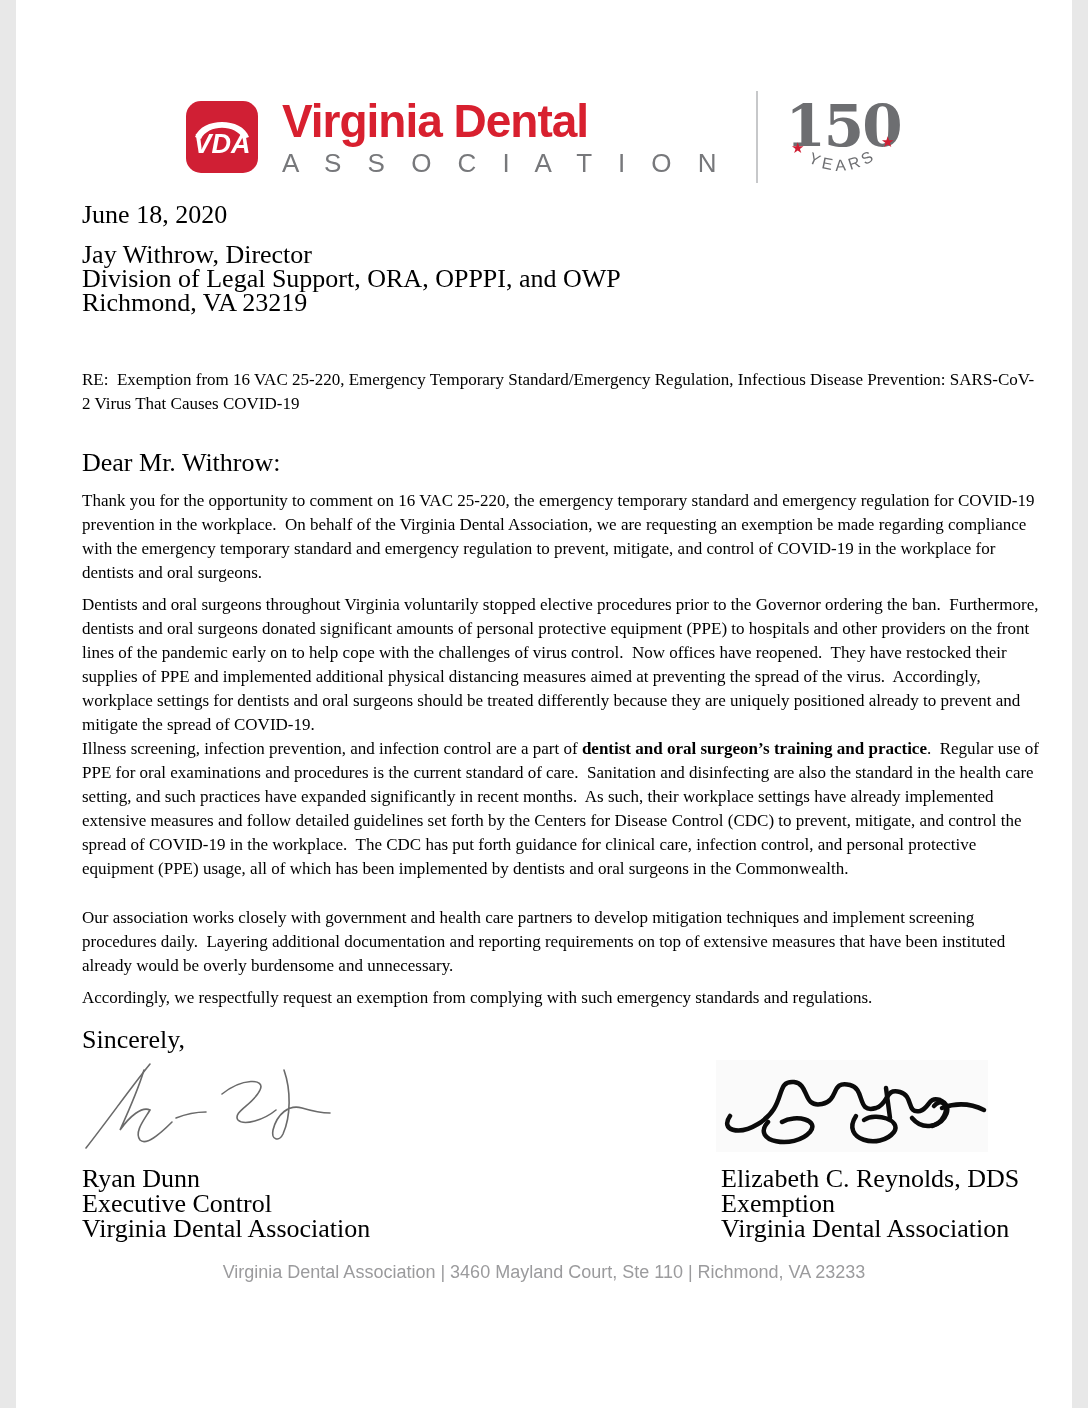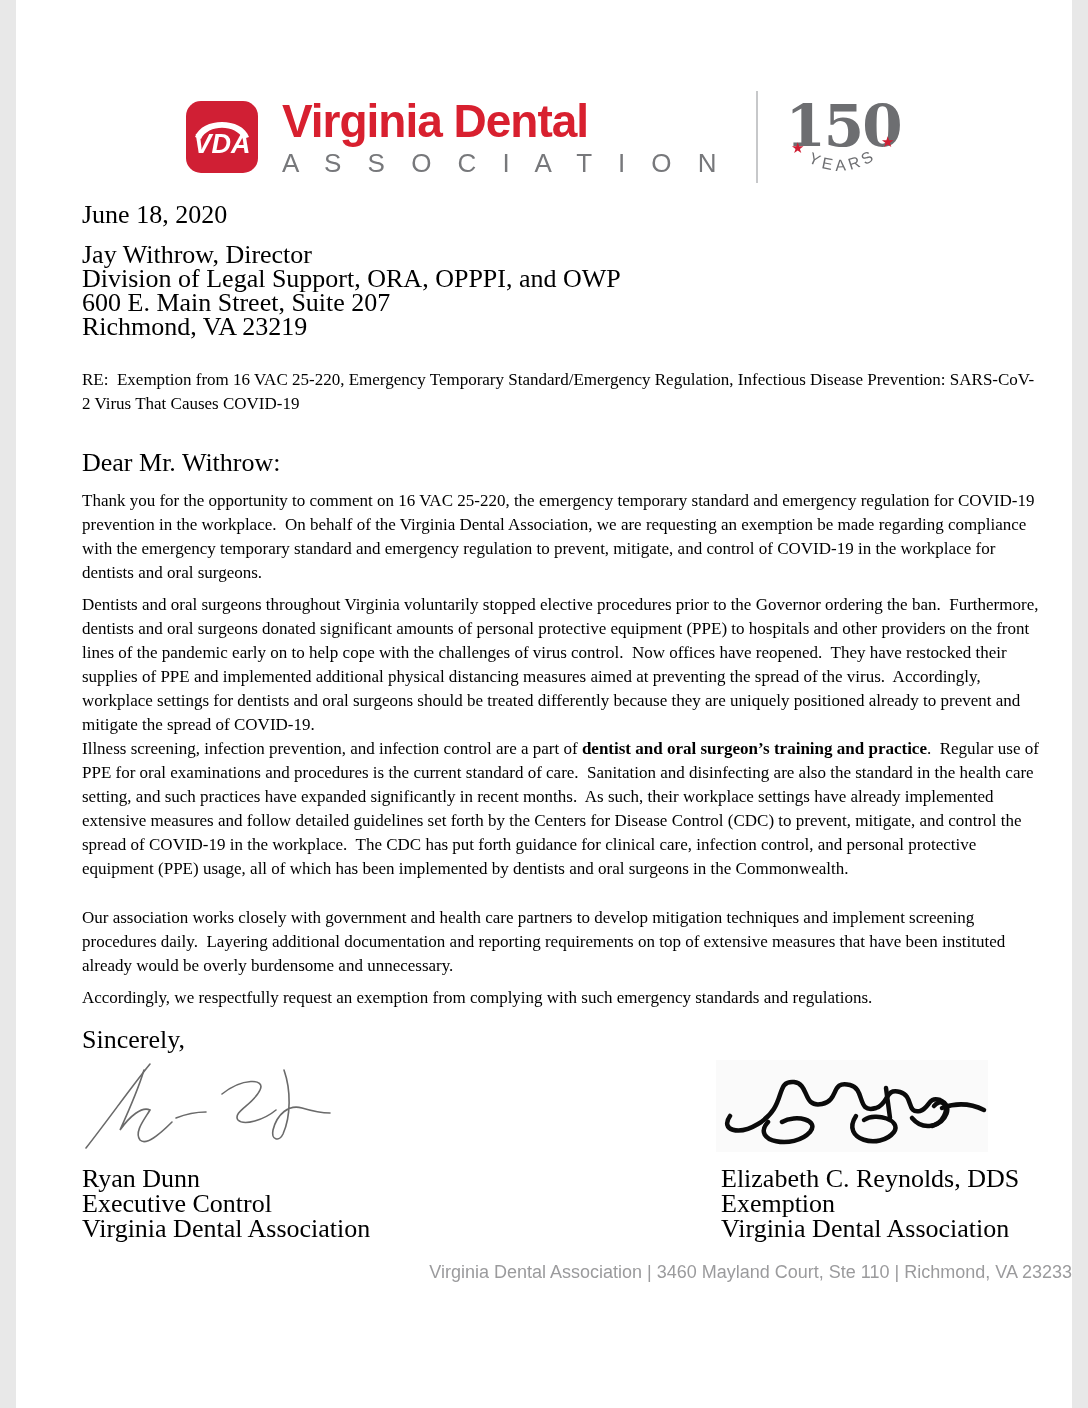--- a/index.html
+++ b/index.html
@@ -73,21 +73,21 @@
   }
   .sig-col { position: absolute; top: 1166px; }
   .sig-col .line { line-height: 25px; }
 
   
   .footer {
     position: absolute;
     top: 1262px;
     left: 0;
     width: 100%;
-    text-align: right;
+    text-align: center;
     font-family: "Liberation Sans", sans-serif;
     font-size: 18px;
     color: #9b9b9d;
   }
 </style>
 </head>
 <body>
 
 <div class="page">
 
@@ -117,21 +117,20 @@
         <textPath href="#years-arc" startOffset="14">YEARS</textPath>
       </text>
     </svg>
   </div>
 
   <div class="abs line" style="left:66px; top:203px;">June 18, 2020</div>
 
   <div class="abs" style="left:66px; top:243px;">
     <div class="line">Jay Withrow, Director</div>
     <div class="line">Division of Legal Support, ORA, OPPPI, and OWP</div>
-    <div class="line">600 E. Main Street, Suite 207</div>
     <div class="line">Richmond, VA 23219</div>
   </div>
 
   <div class="abs letter-text" style="left:66px; top:368px;">RE:  Exemption from 16 VAC 25-220, Emergency Temporary Standard/Emergency Regulation, Infectious Disease Prevention: SARS-CoV-2 Virus That Causes COVID-19</div>
 
   <div class="abs line" style="left:66px; top:451px;">Dear Mr. Withrow:</div>
 
   <div class="abs letter-text" style="left:66px; top:489px;">Thank you for the opportunity to comment on 16 VAC 25-220, the emergency temporary standard and emergency regulation for COVID-19 prevention in the workplace.  On behalf of the Virginia Dental Association, we are requesting an exemption be made regarding compliance with the emergency temporary standard and emergency regulation to prevent, mitigate, and control of COVID-19 in the workplace for dentists and oral surgeons.</div>
 
   <div class="abs letter-text" style="left:66px; top:593px;">Dentists and oral surgeons throughout Virginia voluntarily stopped elective procedures prior to the Governor ordering the ban.  Furthermore, dentists and oral surgeons donated significant amounts of personal protective equipment (PPE) to hospitals and other providers on the front lines of the pandemic early on to help cope with the challenges of virus control.  Now offices have reopened.  They have restocked their supplies of PPE and implemented additional physical distancing measures aimed at preventing the spread of the virus.  Accordingly, workplace settings for dentists and oral surgeons should be treated differently because they are uniquely positioned already to prevent and mitigate the spread of COVID-19.</div>

